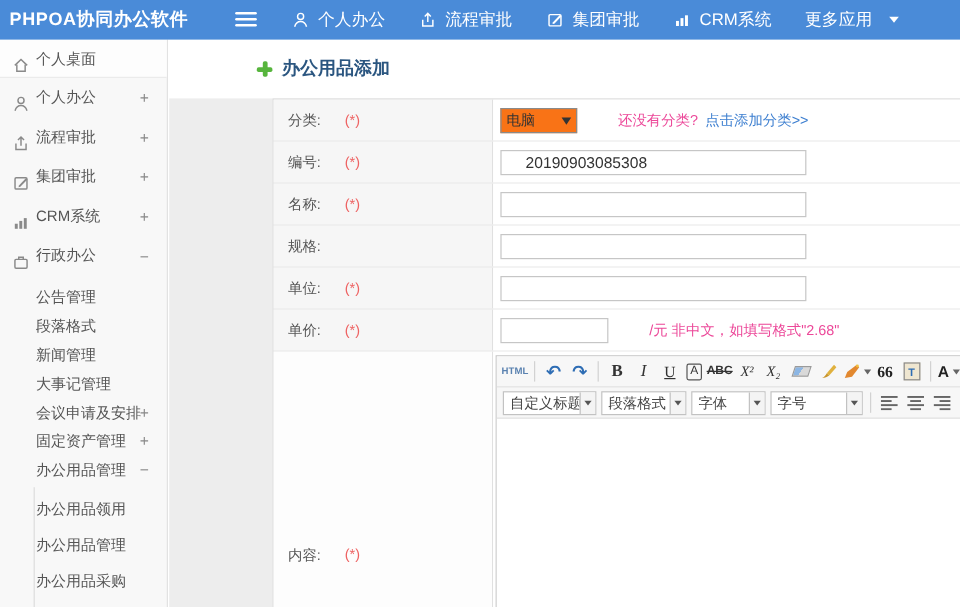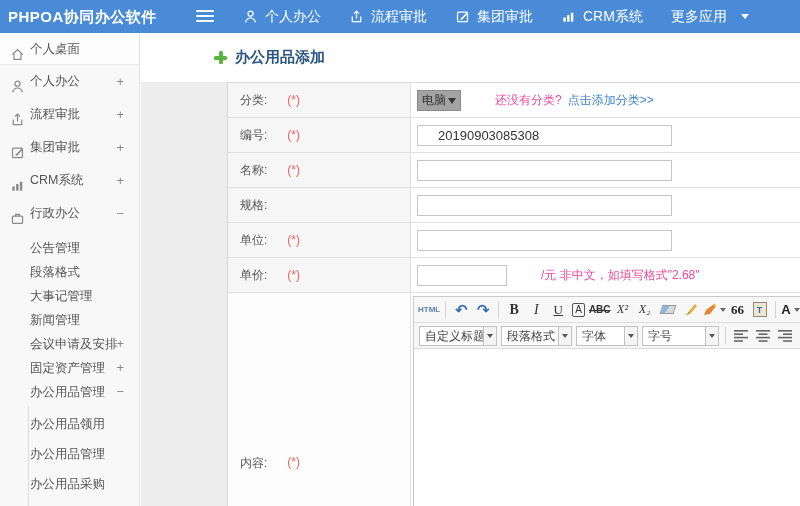--- a/index.html
+++ b/index.html
@@ -42,21 +42,21 @@
   
   .form-table { position:absolute; left:86px; top:49px; width:710px; background:#fff; border:1px solid #d8d8d8; }
   .frow { display:flex; height:35px; border-bottom:1px solid #e0e0e0; }
   .frow.content-row { height:215px; border-bottom:none; box-shadow:inset 1px 0 0 #a9c8e2; }
   .fl { width:183px; border-right:1px solid #e0e0e0; background:#f6f6f6; display:flex; align-items:center; gap:20px; padding-left:12px; font-size:12px; color:#555; }
   .content-row .fl { background:#fdfdfd; align-items:flex-start; padding-top:162px; }
   .req { color:#ee6363; font-style:normal; }
   .fv { flex:1; display:flex; align-items:center; gap:6px; padding-left:6px; font-size:12px; color:#555; background:#fff; }
   .content-row .fv { display:block; padding:3px 0 0 2px; }
 
-  .fake-select { width:44px; height:21px; border:1px solid #8a8a8a; background:#a3a3a3; position:relative; line-height:19px; padding-left:4px; font-size:12px; color:#333; cursor:pointer; }
+  .fake-select { width:64px; height:21px; border:1px solid #8a8a8a; background:#f97316; position:relative; line-height:19px; padding-left:4px; font-size:12px; color:#333; cursor:pointer; }
   .fake-select .sel-caret { position:absolute; right:4px; top:7px; width:0; height:0; border:4px solid transparent; border-top:6px solid #333; }
   .txt-input { height:21px; width:255px; border:1px solid #c6c6c6; font-size:13px; color:#333; padding:0 20px; background:#fff; font-family:"Liberation Sans","DejaVu Sans",sans-serif; }
   .txt-input.small { width:90px; }
   .hint { color:#ec4899;margin-left:28px; } .link { color:#3d7fd0; cursor:pointer; }
 
   
   .editor { border:1px solid #c9c9c9; width:520px; background:#fff; }
   .toolbar { background:#f7f7f7; border-bottom:1px solid #dcdcdc; height:26px; display:flex; align-items:center; padding:0 3px; }
   .tb-btn { min-width:20px; height:20px; display:flex; align-items:center; justify-content:center; margin:0 1px; border-radius:2px; color:#333; cursor:pointer; flex:none; }
   .sep { width:1px; height:17px; background:#d2d2d2; margin:0 4px; flex:none; }
@@ -181,22 +181,22 @@
           <rect x="2.6" y="5.5" width="10.8" height="7.8" rx="1"></rect>
           <path d="M6 5.5V3.6h4v1.9"></path>
         </svg></span>
     <span class="s-label">行政办公</span>
     <span class="expander">−</span>
   </div>
 
   <div class="submenu2">
     <div class="side-item"><span class="s-label">公告管理</span></div>
     <div class="side-item"><span class="s-label">段落格式</span></div>
+    <div class="side-item"><span class="s-label">新闻管理</span></div>
     <div class="side-item"><span class="s-label">大事记管理</span></div>
-    <div class="side-item"><span class="s-label">新闻管理</span></div>
     <div class="side-item"><span class="s-label">会议申请及安排</span><span class="expander">+</span></div>
     <div class="side-item"><span class="s-label">固定资产管理</span><span class="expander">+</span></div>
     <div class="side-item"><span class="s-label">办公用品管理</span><span class="expander">−</span></div>
   </div>
 
   <div class="submenu3">
     <div class="side-item"><span class="s-label">办公用品领用</span></div>
     <div class="side-item"><span class="s-label">办公用品管理</span></div>
     <div class="side-item"><span class="s-label">办公用品采购</span></div>
   </div>

